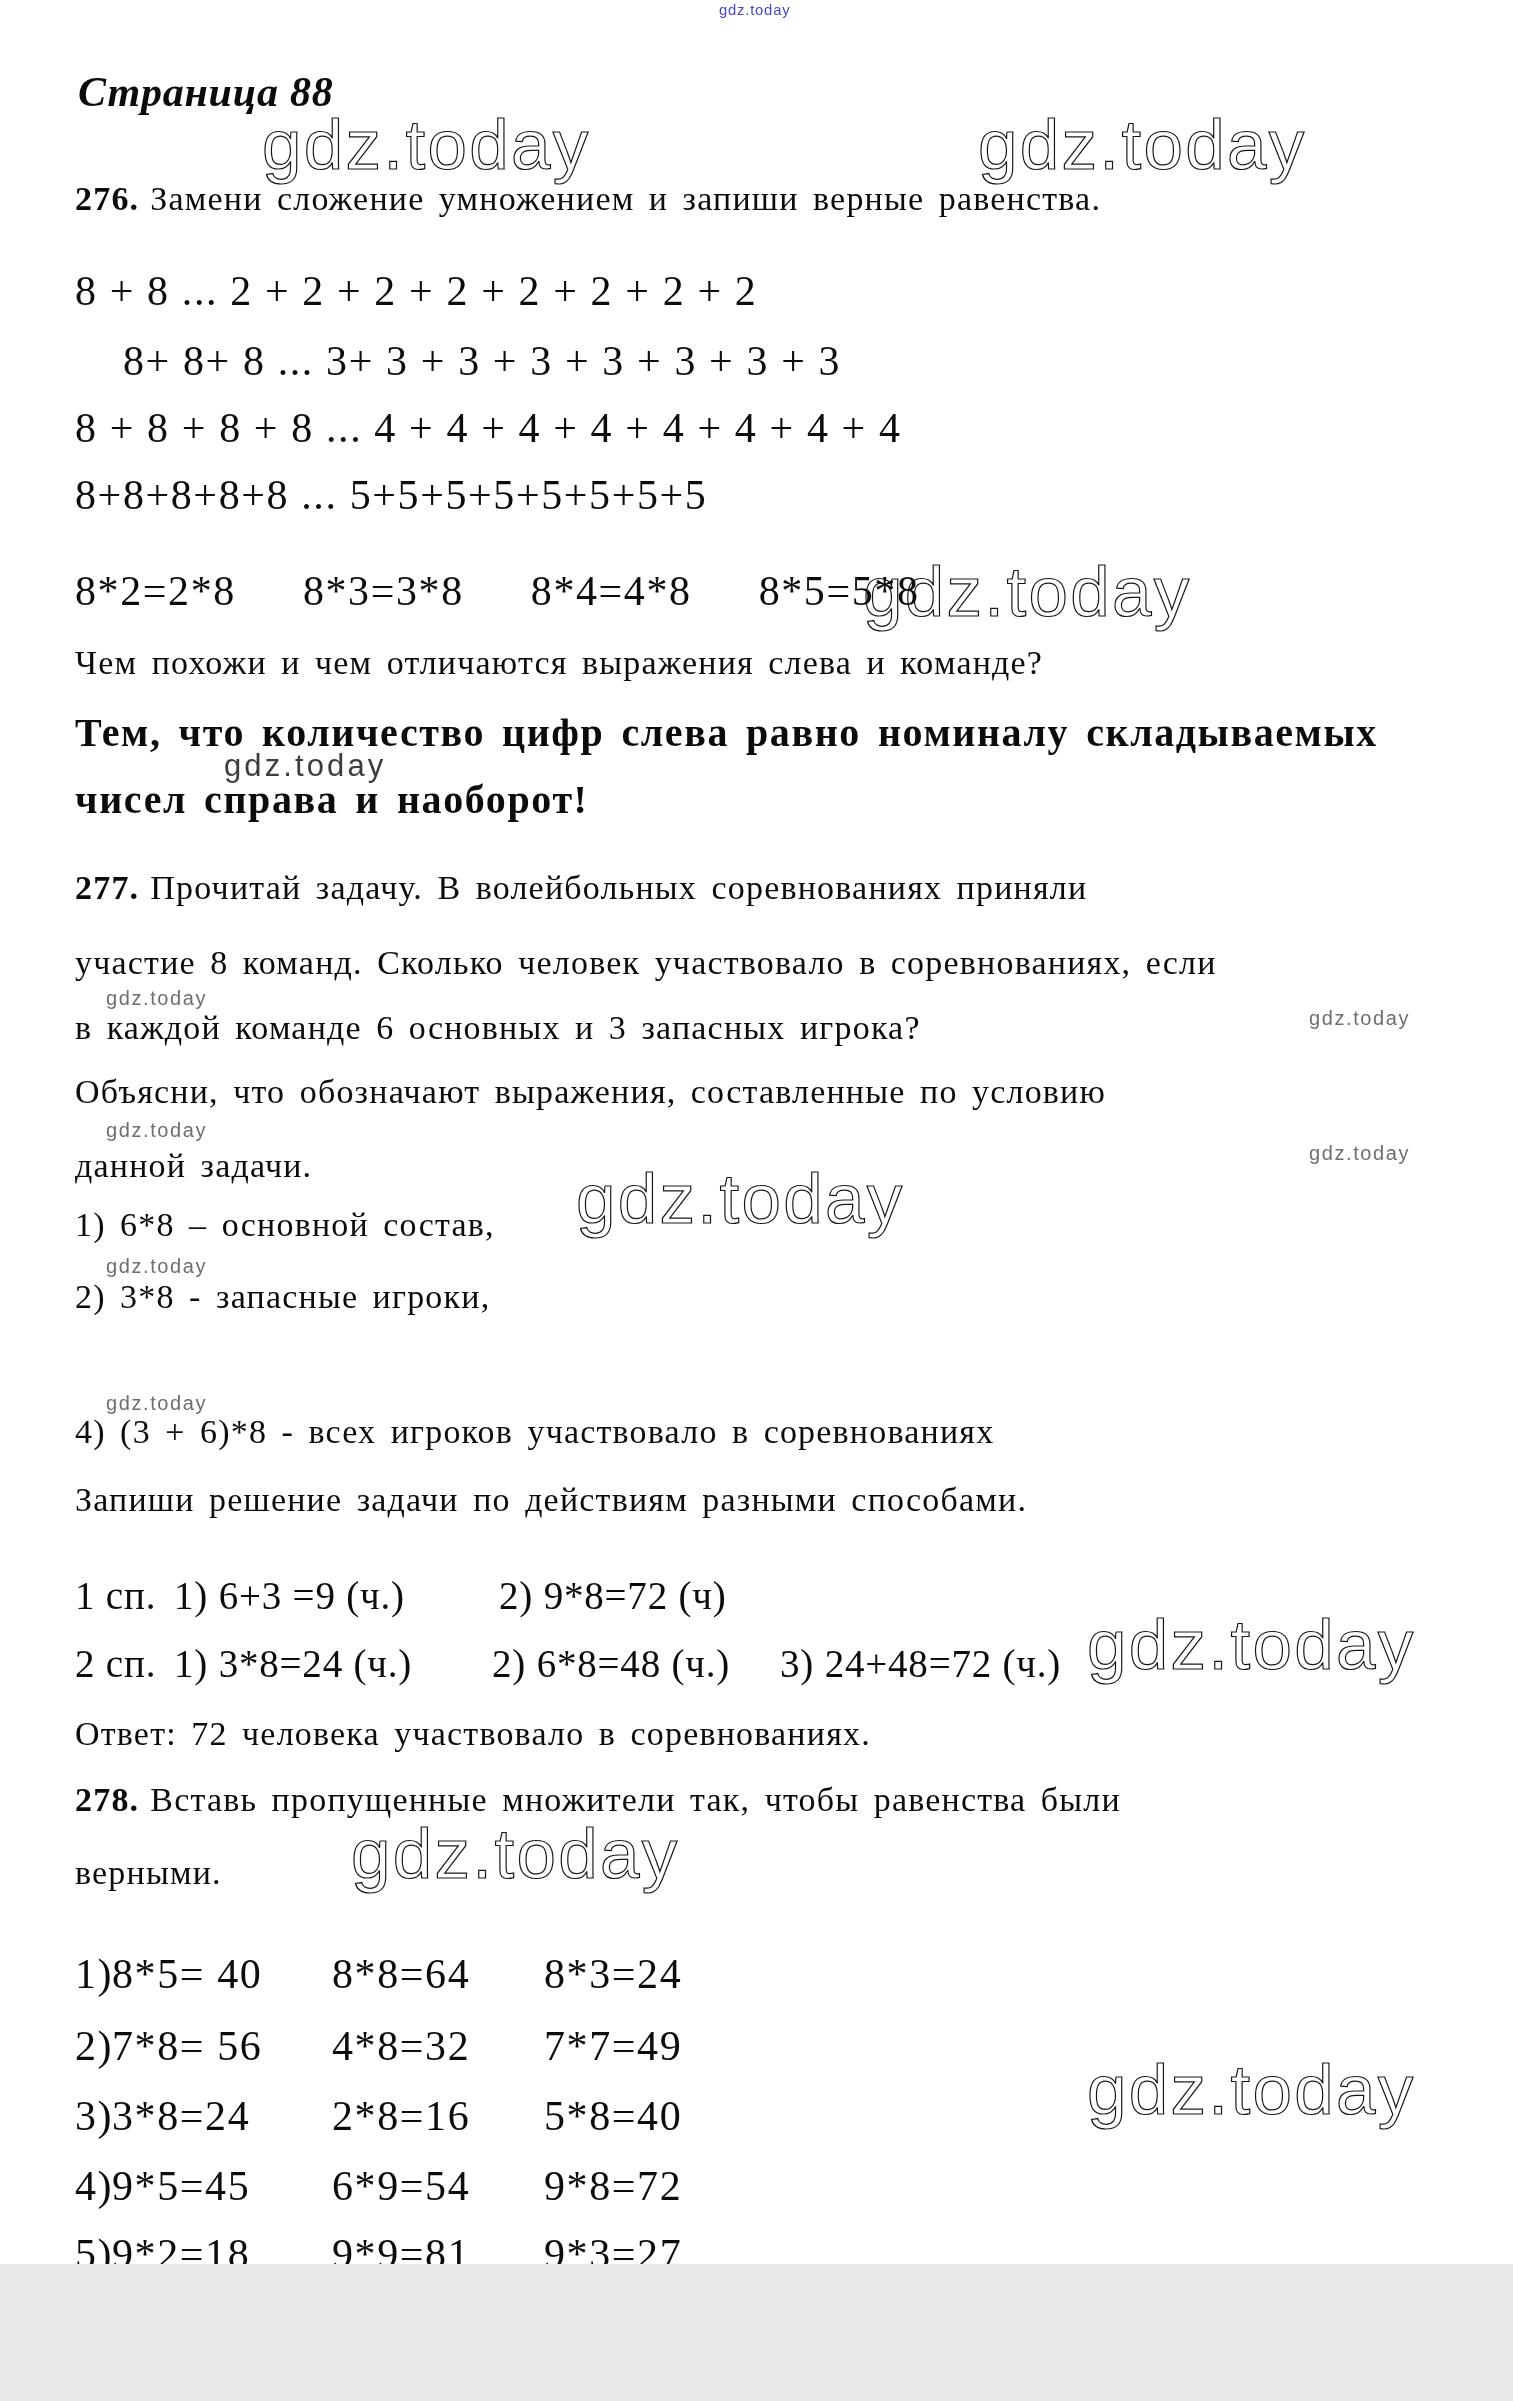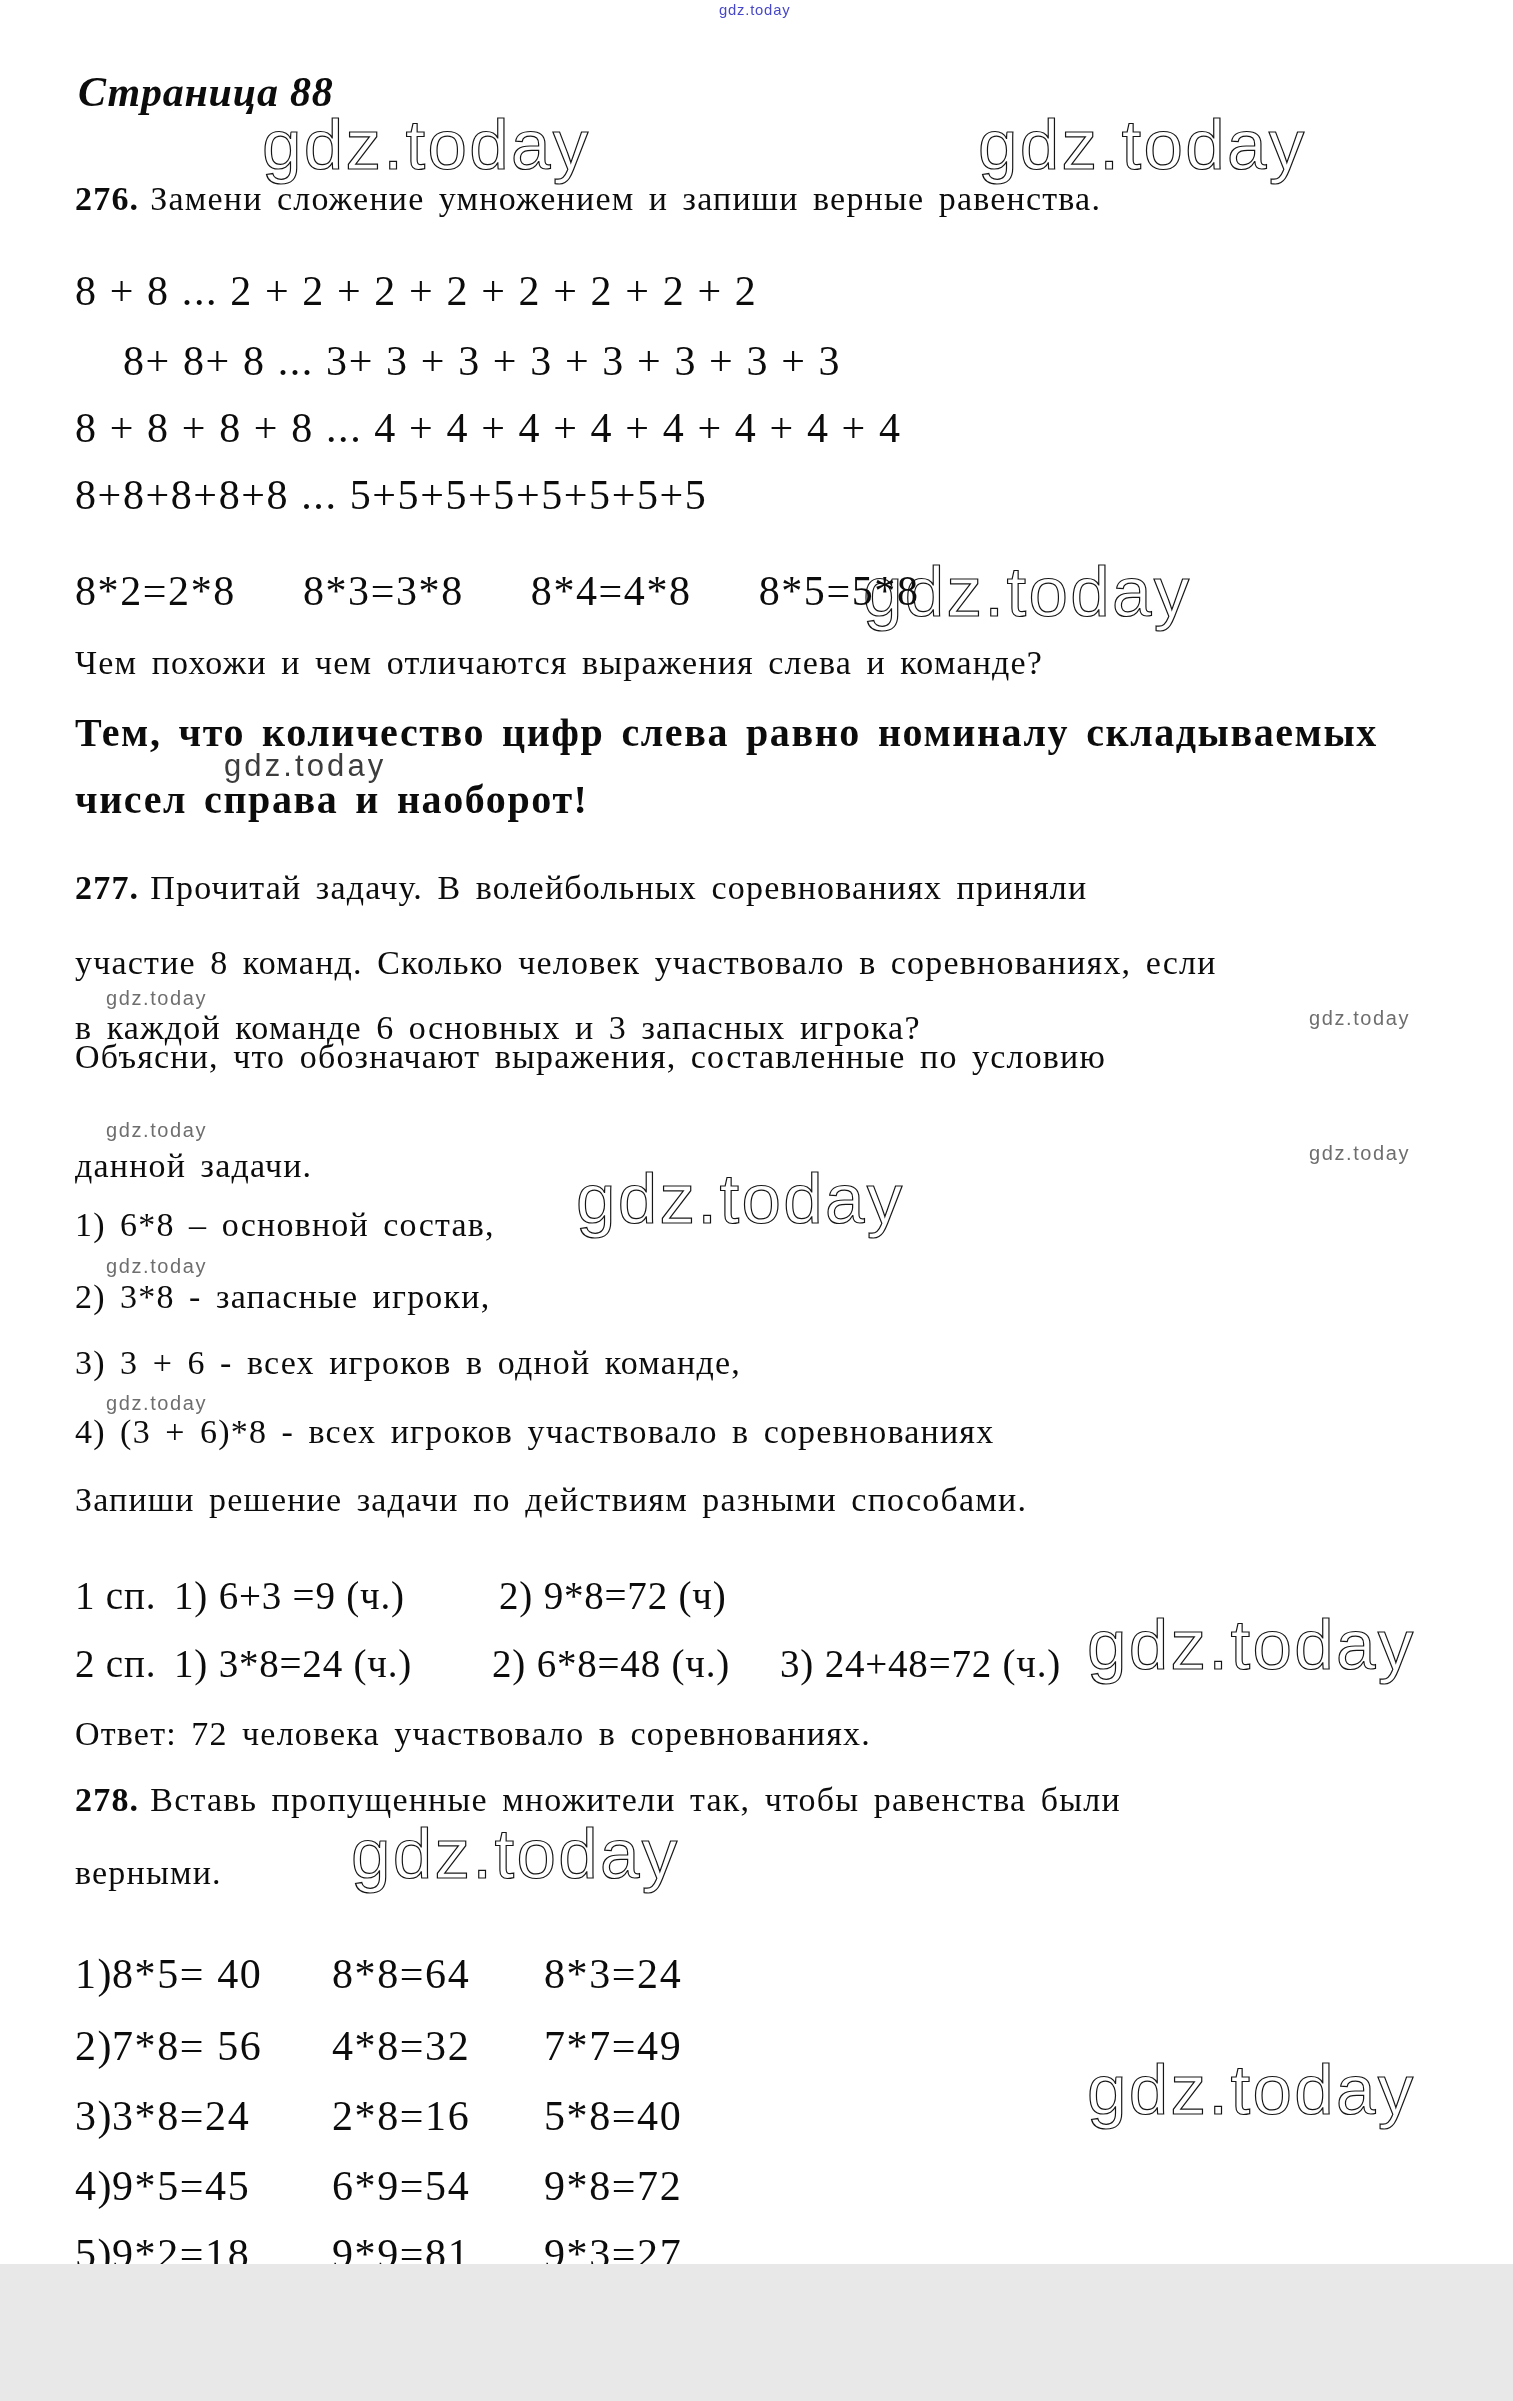--- a/index.html
+++ b/index.html
@@ -98,26 +98,25 @@
   <div class="line body" style="top:646px;">Чем похожи и чем отличаются выражения слева и команде?</div>
   <div class="line boldans" style="top:713px;">Тем, что количество цифр слева равно номиналу складываемых</div>
   <div class="line boldans" style="top:780px;">чисел справа и наоборот!</div>
 
   <div class="line body" style="top:871px;">
     <span class="num">277.</span><span>Прочитай задачу. В волейбольных соревнованиях приняли</span>
   </div>
   <div class="line body" style="top:946px;">участие 8 команд. Сколько человек участвовало в соревнованиях, если</div>
   <div class="line body" style="top:1011px;">в каждой команде 6 основных и 3 запасных игрока?</div>
 
-  <div class="line body" style="top:1040px;">Объясни, что обозначают выражения, составленные по условию</div>
+  <div class="line body" style="top:1075px;">Объясни, что обозначают выражения, составленные по условию</div>
   <div class="line body" style="top:1149px;">данной задачи.</div>
 
   <div class="line body" style="top:1208px;">1) 6*8 – основной состав,</div>
   <div class="line body" style="top:1280px;">2) 3*8 - запасные игроки,</div>
-  <div class="line body" style="top:1346px;">3) 3 + 6 - всех игроков в одной команде,</div>
   <div class="line body" style="top:1415px;">4) (3 + 6)*8 - всех игроков участвовало в соревнованиях</div>
 
   <div class="line body" style="top:1483px;">Запиши решение задачи по действиям разными способами.</div>
 
   <div class="line sol solrow" style="top:1576px;">
     <span class="sol-label">1 сп.</span>
     <span class="sol-step-w1">1) 6+3 =9 (ч.)</span>
     <span>2) 9*8=72 (ч)</span>
   </div>
   <div class="line sol solrow" style="top:1644px;">

